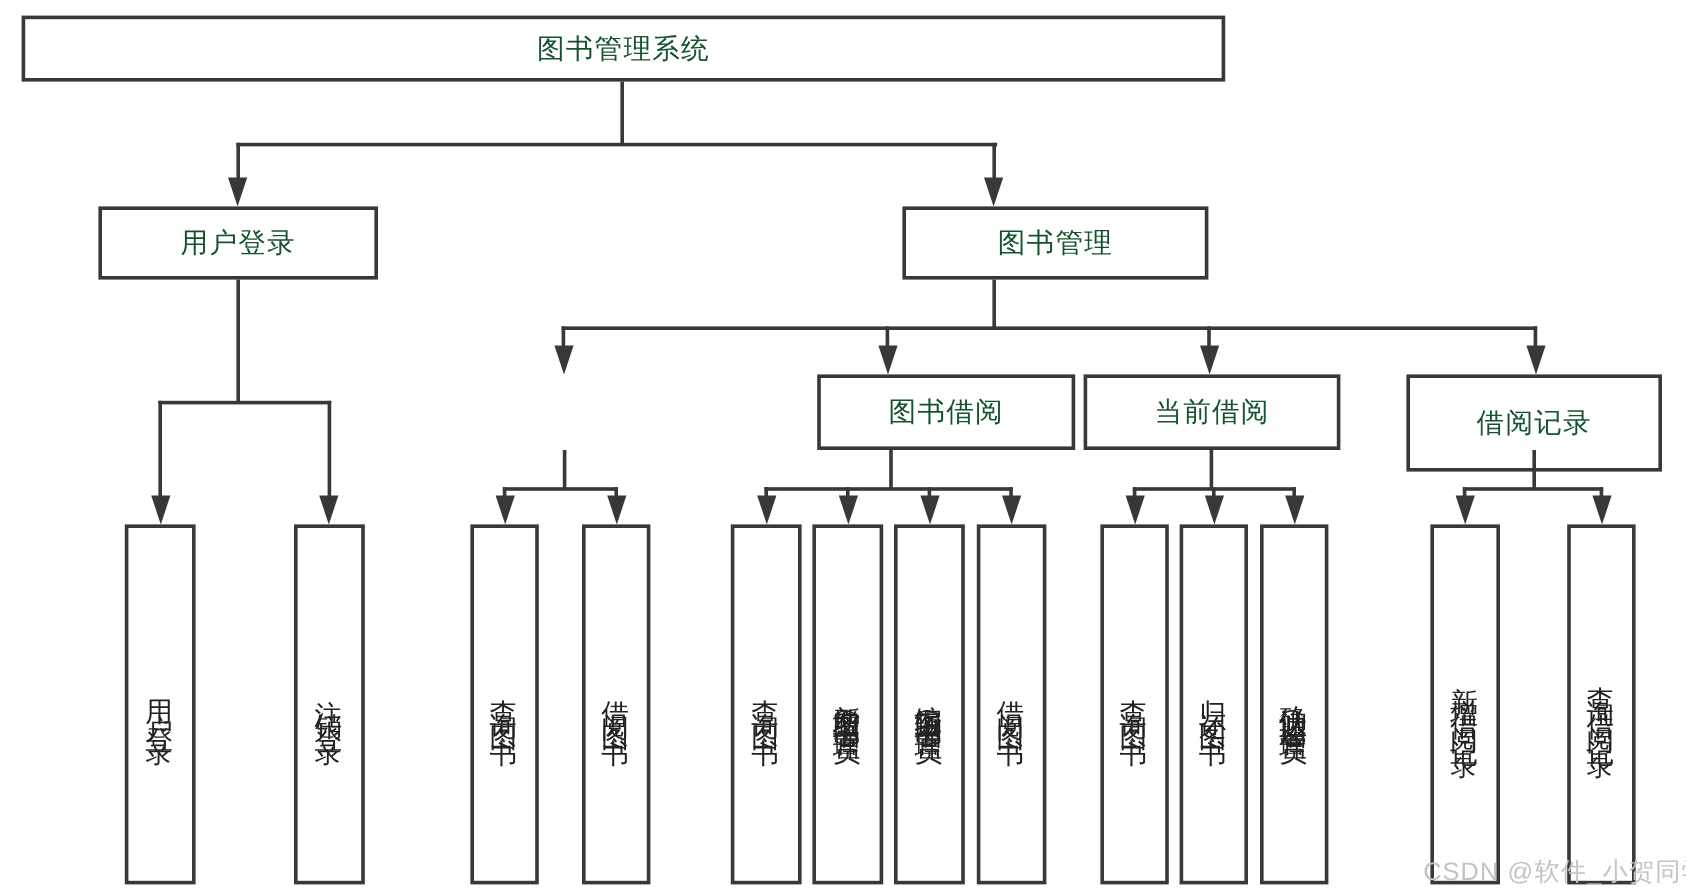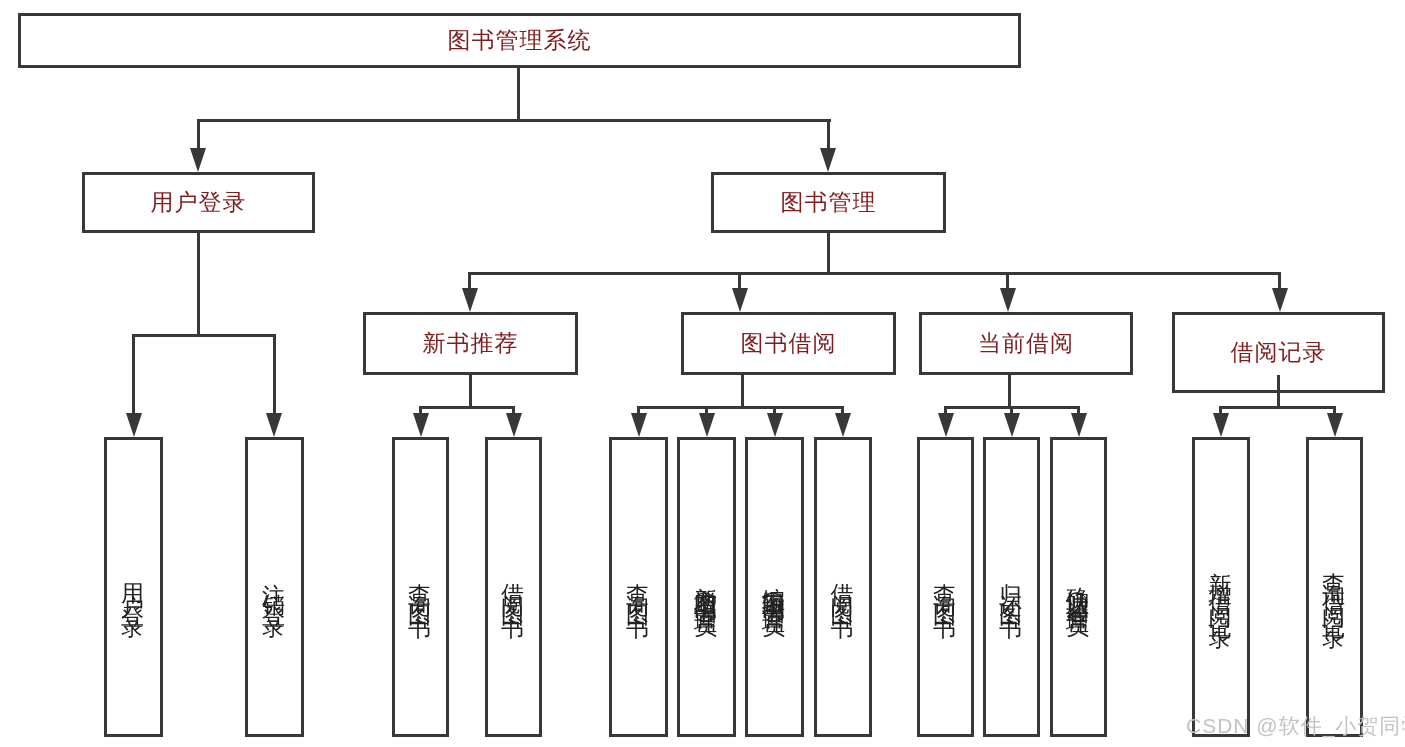--- a/index.html
+++ b/index.html
@@ -13,21 +13,21 @@
     overflow: hidden;
   }
   
   .hbox {
     position: absolute;
     border: 3px solid #383838;
     background: #ffffff;
     display: flex;
     align-items: center;
     justify-content: center;
-    color: #7f1d1d;
+    color: #14532d;
     font-size: 23px;
     letter-spacing: 1px;
   }
   .vbox {
     position: absolute;
     top: 437px;
     height: 300px;
     border: 3px solid #383838;
     background: #ffffff;
     writing-mode: vertical-rl;
@@ -72,21 +72,21 @@
   <div class="vl" style="left:517px; top:68px; height:52px;"></div>
   <div class="hl" style="left:197px; top:119px; width:634px;"></div>
   <div class="vl" style="left:197px; top:119px; height:32px;"></div>
   <div class="ah" style="left:190px; top:148px;"></div>
   <div class="vl" style="left:827px; top:119px; height:32px;"></div>
   <div class="ah" style="left:820px; top:148px;"></div>
 
   <div class="hbox" style="left:82px; top:172px; width:233px; height:61px;">
     <span>用户登录</span>
   </div>
-  <div class="hbox" style="left:711px; top:172px; width:235px; height:61px;font-family:Liberation Mono, monospace;">
+  <div class="hbox" style="left:752px; top:172px; width:255px; height:61px;font-family:Liberation Mono, monospace;">
     <span>图书管理</span>
   </div>
 
   <div class="vl" style="left:197px; top:233px; height:103px;"></div>
   <div class="hl" style="left:132px; top:334px; width:144px;"></div>
   <div class="vl" style="left:132px; top:334px; height:82px;"></div>
   <div class="ah" style="left:126px; top:413px;"></div>
   <div class="vl" style="left:273px; top:334px; height:82px;"></div>
   <div class="ah" style="left:266px; top:413px;"></div>
 
@@ -94,27 +94,24 @@
   <div class="hl" style="left:468px; top:272px; width:813px;"></div>
   <div class="vl" style="left:468px; top:272px; height:18px;"></div>
   <div class="ah" style="left:462px; top:288px;"></div>
   <div class="vl" style="left:738px; top:272px; height:18px;"></div>
   <div class="ah" style="left:732px; top:288px;"></div>
   <div class="vl" style="left:1006px; top:272px; height:18px;"></div>
   <div class="ah" style="left:1000px; top:288px;"></div>
   <div class="vl" style="left:1278px; top:272px; height:18px;"></div>
   <div class="ah" style="left:1272px; top:288px;"></div>
 
-  <div class="hbox" style="left:363px; top:312px; width:215px; height:63px;">
-    <span>新书推荐</span>
-  </div>
   <div class="hbox" style="left:635px; top:312px; width:215px; height:63px;margin-left:46px;">
     <span>图书借阅</span>
   </div>
-  <div class="hbox" style="left:903px; top:312px; width:214px; height:63px;margin-left:16px;">
+  <div class="hbox" style="left:903px; top:312px; width:214px; height:63px;">
     <span>当前借阅</span>
   </div>
   <div class="hbox" style="left:1172px; top:312px; width:213px; height:81px;">
     <span>借阅记录</span>
   </div>
 
   <div class="vl" style="left:469px; top:375px; height:33px;"></div>
   <div class="hl" style="left:419px; top:406px; width:96px;"></div>
   <div class="vl" style="left:419px; top:406px; height:10px;"></div>
   <div class="ah" style="left:413px; top:413px;"></div>

